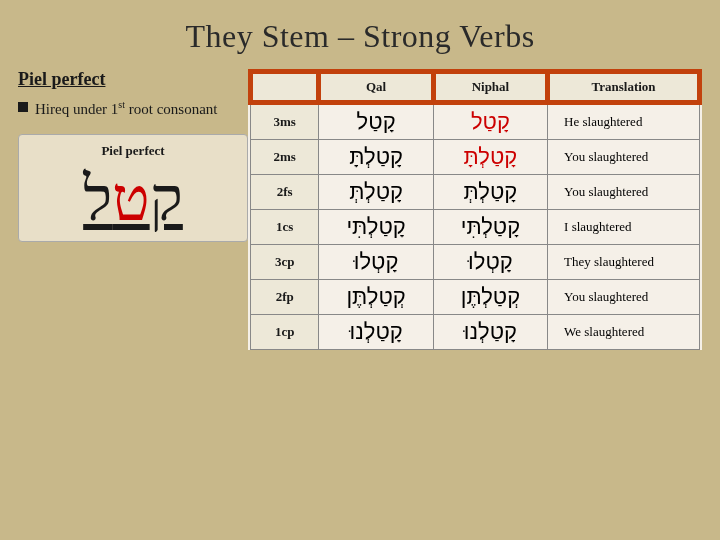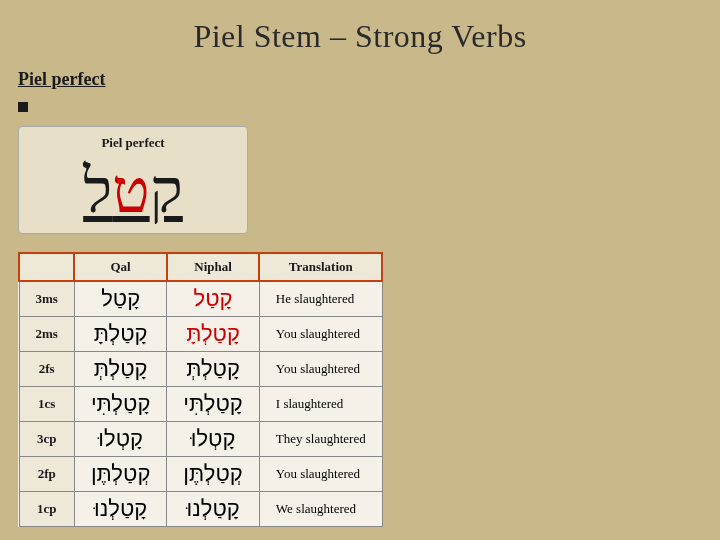--- a/index.html
+++ b/index.html
@@ -17,23 +17,22 @@
       text-align: center;
       font-size: 32px;
       font-weight: normal;
       color: #2a2a2a;
       padding: 18px 0 14px 0;
       letter-spacing: 0.5px;
     }
 
     .main-content {
       display: flex;
-      flex-direction: column;
+      flex-direction: row;
       padding: 0 18px 0 18px;
-      gap: 18px;
       align-items: flex-start;
     }
 
     .left-panel {
       width: 230px;
       flex-shrink: 0;
     }
 
     .piel-perfect-heading {
       font-size: 18px;
@@ -105,21 +104,21 @@
     table {
       border-collapse: collapse;
       width: 100%;
       background: #f5f0e8;
     }
 
     thead th {
       font-size: 13px;
       font-weight: bold;
       color: #1a1a1a;
-      border: 2px solid #c2410c;
+      border: 5px solid #c2410c;
       padding: 5px 8px;
       text-align: center;
       background: #ede8d8;
     }
 
     tbody td {
       border: 1px solid #888;
       padding: 4px 16px;
       text-align: center;
       font-size: 15px;
@@ -156,28 +155,29 @@
     }
 
     
     sup {
       font-size: 10px;
     }
   </style>
 </head>
 <body>
 
-<h1 class="page-title">Piel Stem – Strong Verbs</h1>
+<h1 class="page-title">They Stem – Strong Verbs</h1>
 
 <div class="main-content">
   <div class="left-panel">
     <div class="piel-perfect-heading">Piel perfect</div>
     <ul class="bullet-list">
       <li>
         <span class="bullet-square"></span>
+        <span>Hireq under 1<sup>st</sup> root consonant</span>
       </li>
     </ul>
     <div class="piel-perfect-box">
       <div class="piel-perfect-box-label">Piel perfect</div>
       <div class="hebrew-big">
         ק<span class="red-letter">ט</span>ל
       </div>
     </div>
   </div>
 

